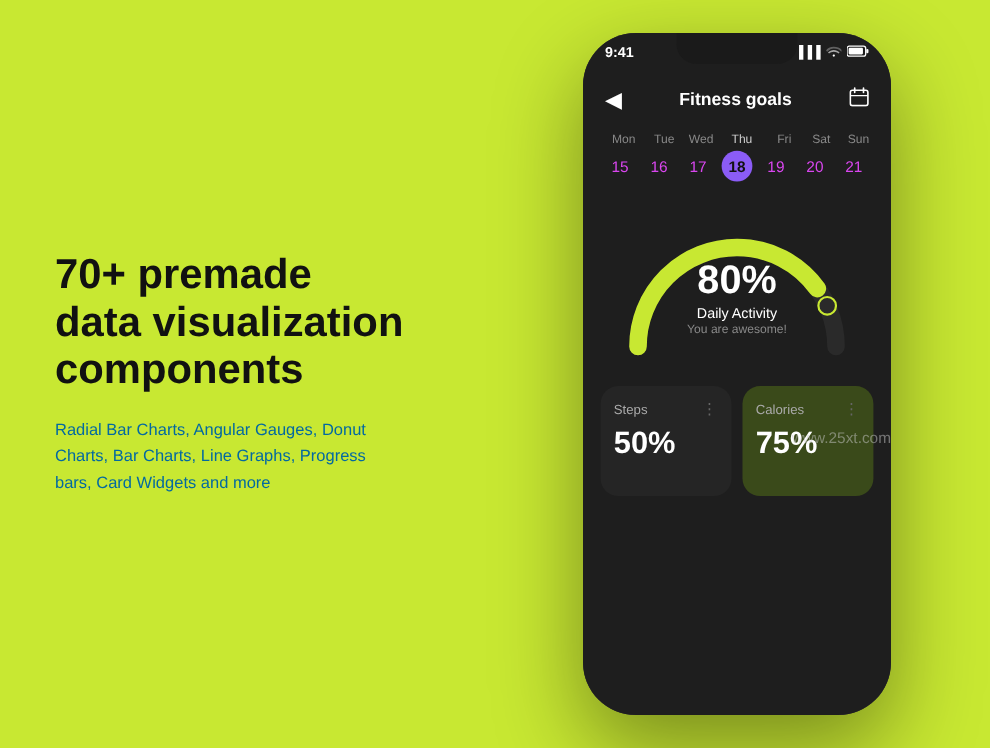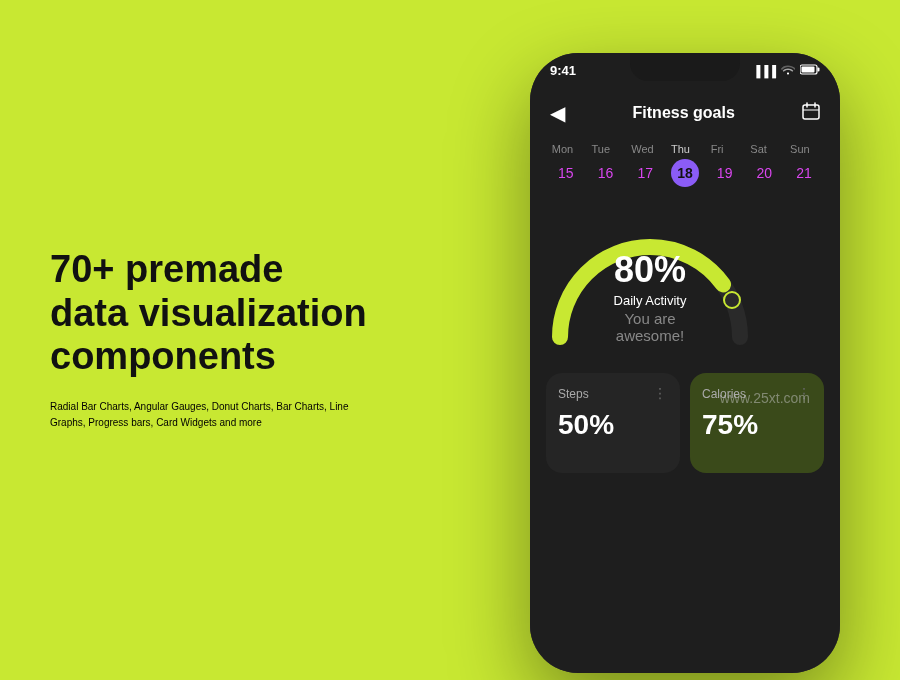--- a/index.html
+++ b/index.html
@@ -23,43 +23,42 @@
 
     .headline {
       font-size: 38px;
       font-weight: 800;
       color: #111;
       line-height: 1.15;
       margin-bottom: 20px;
     }
 
     .subtext {
-      font-size: 10px;
-      color: #000000;
+      font-size: 15px;
+      color: #0369a1;
       line-height: 1.6;
     }
 
     
     .phone-wrapper {
       position: absolute;
       right: 60px;
       top: 30px;
       width: 310px;
       height: 620px;
     }
 
     .phone-frame {
-      width: 310px;
+      width: 280px;
       height: 620px;
       background: #1a1a1a;
       border-radius: 48px;
       position: relative;
       box-shadow: 0 30px 80px rgba(0,0,0,0.4), inset 0 0 0 2px #3a3a3a;
       overflow: hidden;
-      margin-top: 23px;
     }
 
     
     .notch {
       position: absolute;
       top: 0;
       left: 50%;
       transform: translateX(-50%);
       width: 110px;
       height: 28px;
@@ -137,21 +136,21 @@
     
     .calendar-strip {
       display: flex;
       justify-content: space-around;
       padding: 6px 16px 10px;
     }
 
     .cal-day {
       display: flex;
       flex-direction: column;
-      align-items: flex-start;
+      align-items: flex-end;
       gap: 4px;
     }
 
     .cal-day-name {
       font-size: 11px;
       color: #888;
     }
 
     .cal-day-num {
       font-size: 14px;
@@ -172,20 +171,21 @@
     .cal-day.active .cal-day-num {
       background: #8b5cf6;
       color: #111;
       font-weight: 700;
     }
 
     
     .gauge-section {
       display: flex;
       flex-direction: column;
+      align-items: center;
       padding: 10px 10px 16px;
       position: relative;
     }
 
     .gauge-canvas {
       width: 220px;
       height: 140px;
       position: relative;
     }
 
@@ -209,21 +209,21 @@
     }
 
     .gauge-label {
       font-size: 13px;
       color: #fff;
       font-weight: 500;
       margin-top: 2px;
     }
 
     .gauge-sublabel {
-      font-size: 15px;
+      font-size: 11px;
       color: #888;
       margin-top: 2px;
     }
 
     
     .cards-section {
       display: flex;
       gap: 10px;
       padding: 10px 16px;
     }

